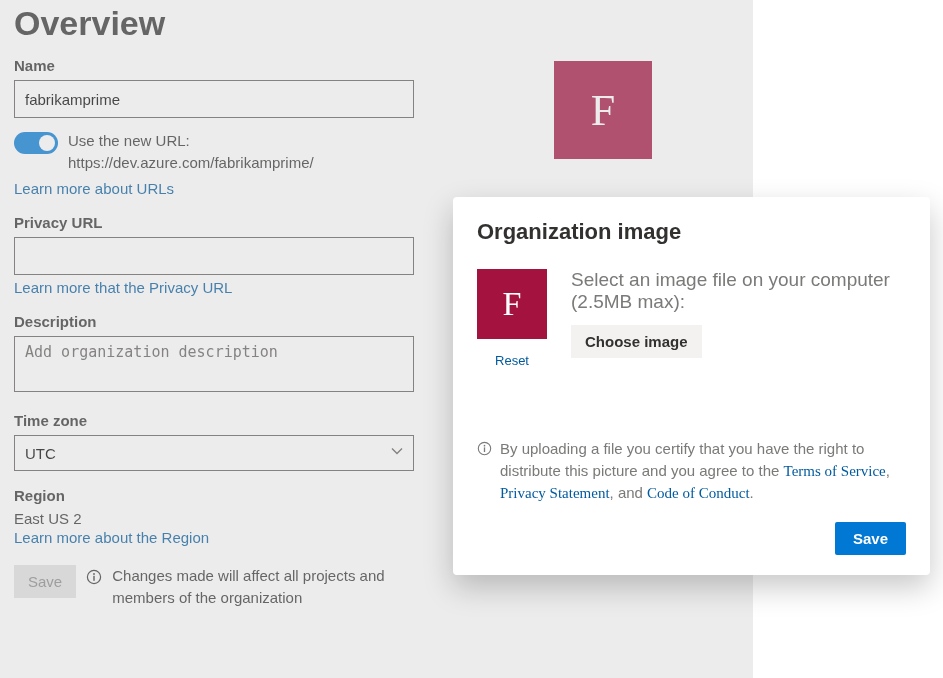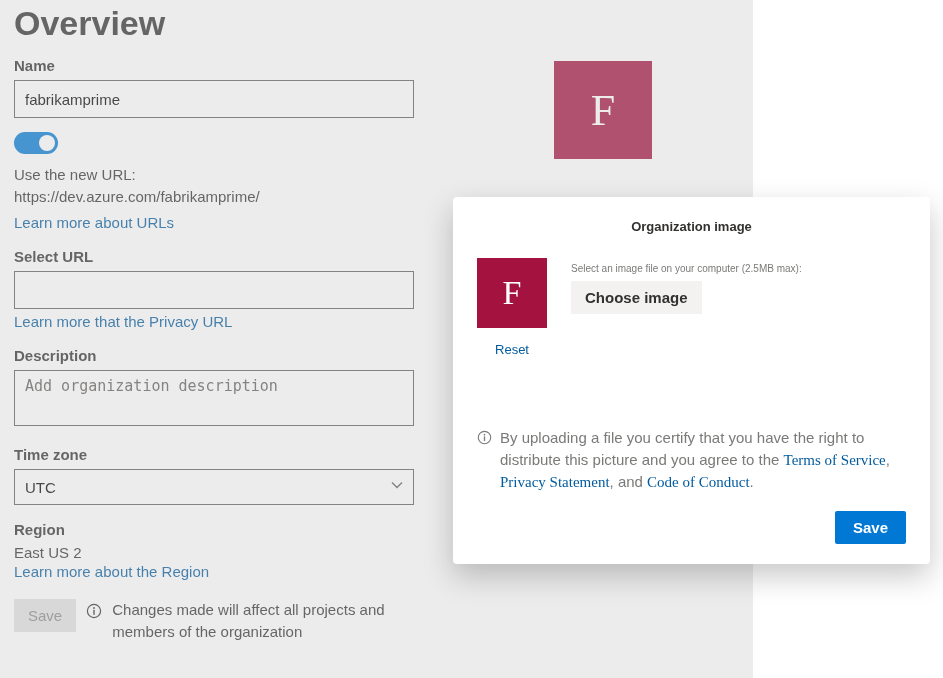--- a/index.html
+++ b/index.html
@@ -54,21 +54,20 @@
     font-size: 15px;
     background: transparent;
     resize: none;
   }
   .textarea::placeholder, .text-input::placeholder { color: #605e5c; }
   .toggle-row {
     display: flex;
     align-items: flex-start;
     margin-top: 12px;
     gap: 10px;
-    flex-direction: column;
   }
   .toggle {
     width: 44px;
     height: 22px;
     border-radius: 11px;
     background: #0078d4;
     position: relative;
     flex: none;
     margin-top: 2px;
   }
@@ -159,24 +158,23 @@
     left: 453px;
     top: 197px;
     width: 477px;
     background: #fff;
     border-radius: 4px;
     box-shadow: 0 12px 30px rgba(0,0,0,0.22);
     padding: 22px 24px 20px 24px;
     z-index: 10;
   }
   .dialog-title {
-    font-size: 13px;
+    font-size: 22px;
     font-weight: 600;
     margin-bottom: 24px;
-    text-align: center;
   }
   .dialog-body {
     display: flex;
     gap: 24px;
     align-items: flex-start;
   }
   .dialog-left {
     display: flex;
     flex-direction: column;
     align-items: center;
@@ -196,23 +194,23 @@
     font-family: Georgia, serif;
   }
   .reset-link {
     color: #005a9e;
     font-size: 13px;
     text-decoration: none;
   }
   .dialog-right { flex: 1; }
   .dialog-instr {
     color: #7a7a78;
-    font-size: 10px;
+    font-size: 19px;
     line-height: 22px;
-    margin-bottom: 1px;
+    margin-bottom: 12px;
   }
   .choose-btn {
     background: #f3f2f1;
     border: none;
     padding: 8px 14px;
     font-size: 15px;
     font-weight: 600;
     color: #323130;
   }
   .legal {
@@ -264,21 +262,21 @@
 
       <div class="toggle-row">
         <div class="toggle">
           <div class="toggle-knob"></div>
         </div>
         <div class="toggle-text">Use the new URL: https://dev.azure.com/fabrikamprime/</div>
       </div>
       <a href="#" class="link" style="margin-top:6px">Learn more about URLs</a>
 
       <div class="section">
-        <div class="field-label">Select URL</div>
+        <div class="field-label">Privacy URL</div>
         <input class="text-input" value="" style="">
         <div><a href="#" class="link" style="margin-top:4px">Learn more that the Privacy URL</a></div>
       </div>
 
       <div class="section">
         <div class="field-label">Description</div>
         <textarea class="textarea" placeholder="Add organization description" style=""></textarea>
       </div>
 
       <div class="section">

